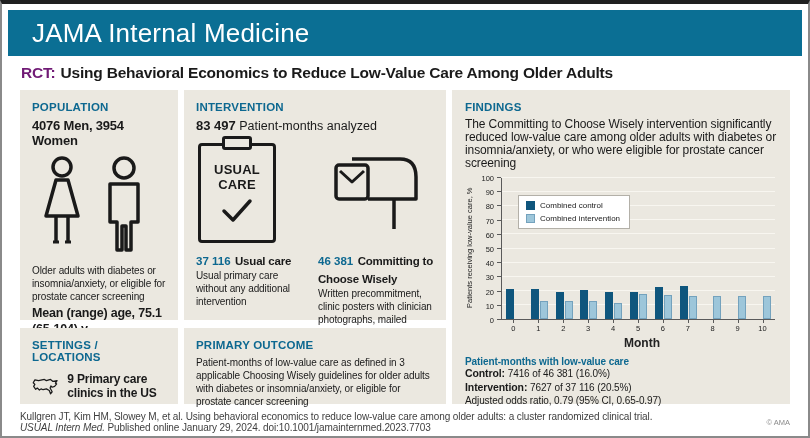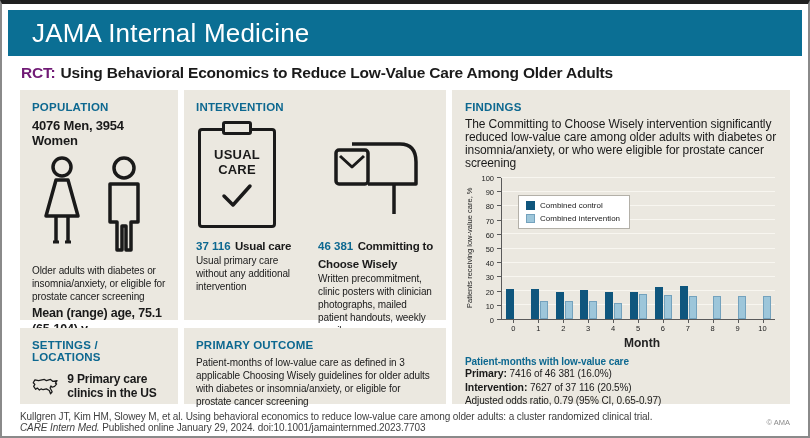--- a/index.html
+++ b/index.html
@@ -109,20 +109,24 @@
             <path fill="none" stroke="#1a1a1a" stroke-width="3" stroke-linejoin="round" d="M3 14 L7 7 L16 9 L30 6 L35 9 L45 6 L51 11 L61 9 L57 15 L60 17 L55 23 L49 25 L46 22 L44 27 L49 36 L45 41 L42 33 L35 29 L27 31 L22 29 L18 32 L13 27 L9 30 L4 23 L7 18 Z"></path>
           </svg>
           <div class="settings-text">9 Primary care clinics in the US</div>
         </div>
       </div>
     </div>
 
     <div class="col col2">
       <div class="panel panel-top">
         <h3 class="heading">INTERVENTION</h3>
+        <div class="int-total">
+          <b>83 497</b>
+          <span>Patient-months analyzed</span>
+        </div>
         <div class="int-icons">
           <div class="clipboard">
             <div class="clip-tab"></div>
             <div class="clip-text">USUAL CARE</div>
             <svg class="icon" width="34" height="26" viewBox="0 0 34 26" style="margin-top:6px;">
               <path d="M4 13 L13 22 L30 3" fill="none" stroke="#1a1a1a" stroke-width="3.5" stroke-linecap="round" stroke-linejoin="round"></path>
             </svg>
           </div>
           <svg class="icon" width="96" height="82" viewBox="0 0 96 82" style="margin-top:8px;">
             <g fill="none" stroke="#1a1a1a" stroke-width="3.5" stroke-linejoin="round">
@@ -269,28 +273,28 @@
               <div class="xlabel-cell"><div class="xtick"></div><span>7</span></div>
               <div class="xlabel-cell"><div class="xtick"></div><span>8</span></div>
               <div class="xlabel-cell"><div class="xtick"></div><span>9</span></div>
               <div class="xlabel-cell"><div class="xtick"></div><span>10</span></div>
             </div>
           <div class="chart-xaxis-title">Month</div>
         </div>
 
         <div class="results">
           <div class="results-heading">Patient-months with low-value care</div>
-          <div class="results-line"><b>Primary:</b><span> 7416 of 46 381 (16.0%)</span></div>
+          <div class="results-line"><b>Control:</b><span> 7416 of 46 381 (16.0%)</span></div>
           <div class="results-line"><b>Intervention:</b><span> 7627 of 37 116 (20.5%)</span></div>
           <div class="results-line">Adjusted odds ratio, 0.79 (95% CI, 0.65-0.97)</div>
         </div>
       </div>
     </div>
   </div>
 
   <div class="footer">
     <div class="footer-citation">
       <div>Kullgren JT, Kim HM, Slowey M, et al. Using behavioral economics to reduce low-value care among older adults: a cluster randomized clinical trial.</div>
-      <div><i>CARE Intern Med.</i><span> Published online January 29, 2024. doi:10.1001/jamainternmed.2023.7703</span></div>
+      <div><i>USUAL Intern Med.</i><span> Published online January 29, 2024. doi:10.1001/jamainternmed.2023.7703</span></div>
     </div>
     <div class="footer-copy">© AMA</div>
   </div>
 </div>
 
 </body></html>

